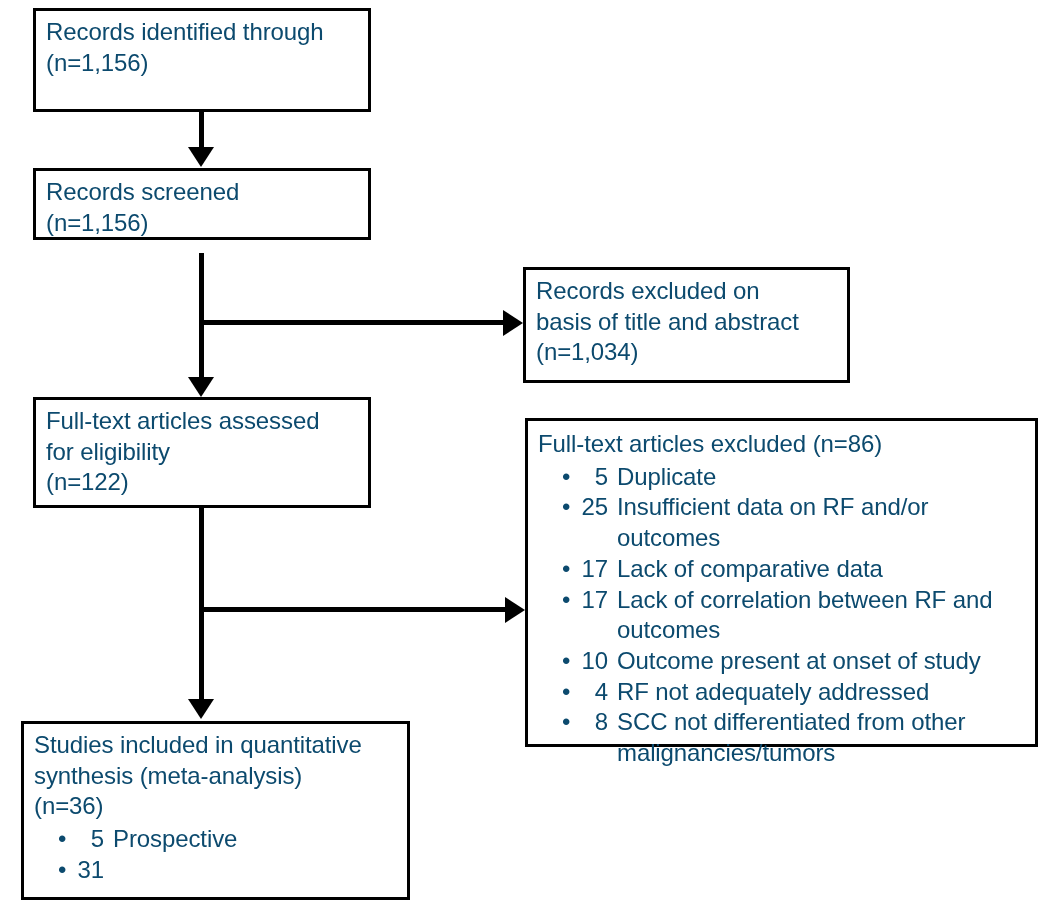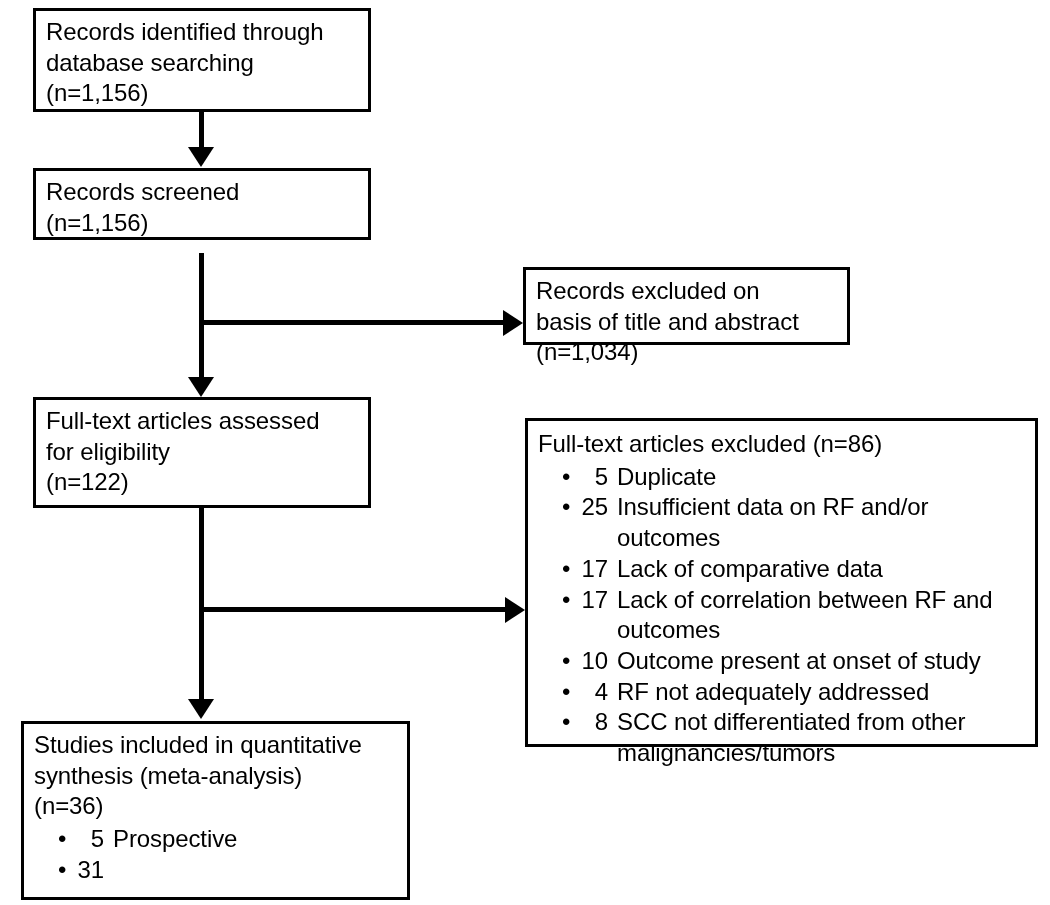--- a/index.html
+++ b/index.html
@@ -6,21 +6,21 @@
     margin: 0;
     padding: 0;
     background: #ffffff;
   }
   #canvas {
     position: relative;
     width: 1050px;
     height: 905px;
     background: #ffffff;
     font-family: "Liberation Sans", sans-serif;
-    color: #000000;
+    color: #0c4a6e;
     overflow: hidden;
   }
 
   
   .box {
     position: absolute;
     box-sizing: border-box;
     border: 3px solid #000000;
     background: #ffffff;
     padding: 6px 8px 6px 10px;
@@ -84,39 +84,38 @@
     border-left: 20px solid #000000;
   }
 </style>
 </head>
 <body>
 
 <div id="canvas">
 
   <div class="box" style="left:33px; top:8px; width:338px; height:104px;">
     <div class="line">Records identified through</div>
-    <div class="line">database searching</div>
     <div class="line">(n=1,156)</div>
   </div>
 
   <div class="vline" style="left:199px; top:112px; width:5px; height:37px;"></div>
   <div class="arrow-down" style="left:188px; top:147px;"></div>
 
   <div class="box" style="left:33px; top:168px; width:338px; height:72px;">
     <div class="line">Records screened</div>
     <div class="line">(n=1,156)</div>
   </div>
 
   <div class="vline" style="left:199px; top:253px; width:5px; height:130px;"></div>
   <div class="arrow-down" style="left:188px; top:377px;"></div>
 
   <div class="hline" style="left:199px; top:320px; width:306px; height:5px;"></div>
   <div class="arrow-right" style="left:503px; top:310px;"></div>
 
-  <div class="box" style="left:523px; top:267px; width:327px; height:78px;">
+  <div class="box" style="left:523px; top:267px; width:327px; height:116px;">
     <div class="line">Records excluded on</div>
     <div class="line">basis of title and abstract</div>
     <div class="line">(n=1,034)</div>
   </div>
 
   <div class="box" style="left:33px; top:397px; width:338px; height:111px;">
     <div class="line">Full-text articles assessed</div>
     <div class="line">for eligibility</div>
     <div class="line">(n=122)</div>
   </div>

